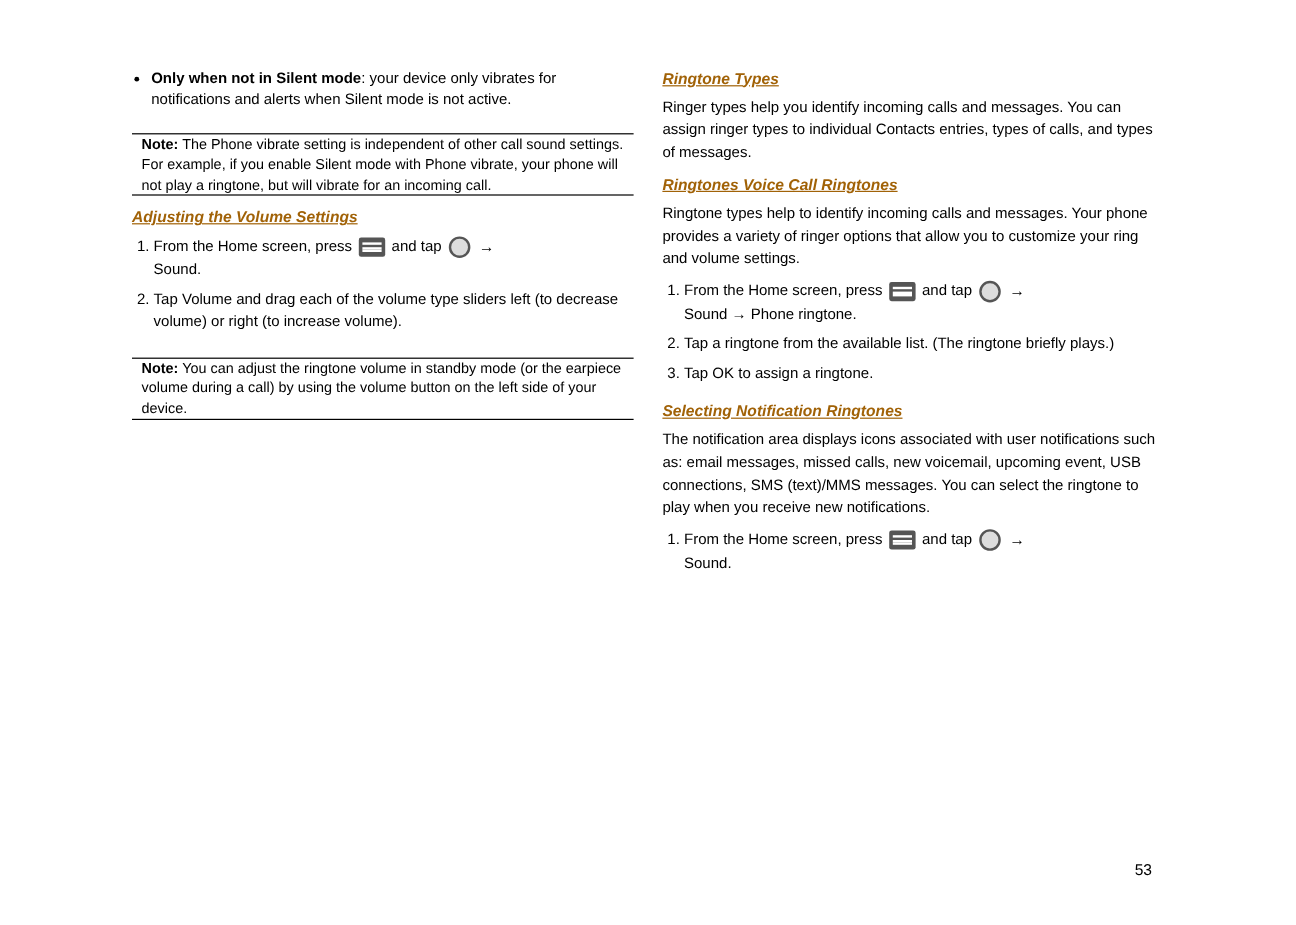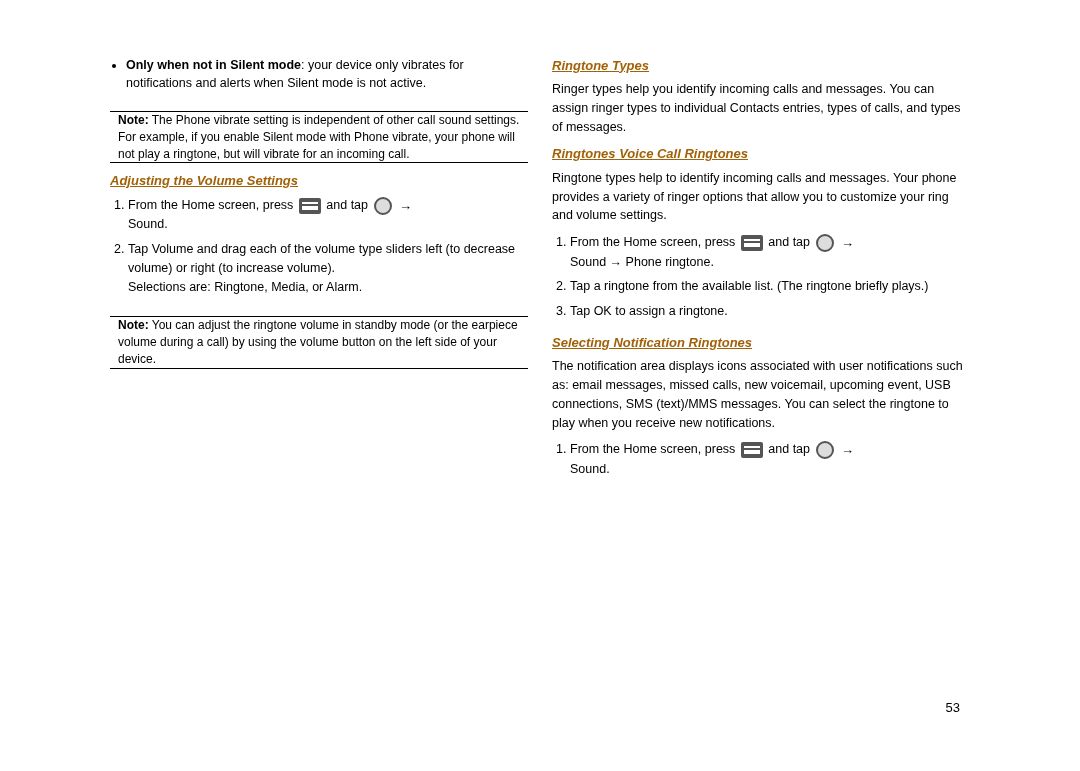--- a/index.html
+++ b/index.html
@@ -106,21 +106,21 @@
       background: #ddd;
     }
     .arrow {
       display: inline-block;
       font-size: 13px;
       vertical-align: middle;
       margin: 0 2px;
     }
     .page-number {
       position: absolute;
-      bottom: 31px;
+      bottom: 14px;
       right: 30px;
       font-size: 13px;
     }
     .bullet-bold {
       font-weight: bold;
     }
   </style>
 </head>
 <body>
 
@@ -147,21 +147,20 @@
         <span class="icon-menu"></span>
         <span> and tap </span>
         <span class="icon-settings"></span>
         <span class="arrow">→</span>
         <br>
         <span class="bold">Sound</span>.
       </li>
       <li style="margin-top:6px;">
         Tap <span class="bold">Volume</span><span> and drag each of the volume type sliders left (to decrease volume) or right (to increase volume).</span>
         <br>
-        <span>Selections are: <span class="bold">Ringtone</span>, <span class="bold">Media</span>, or <span class="bold">Alarm</span>.</span>
       </li>
     </ol>
 
 
 
     <div class="note-box">
       <span class="note-label">Note:</span><span> You can adjust the ringtone volume in standby mode (or the earpiece volume during a call) by using the volume button on the left side of your device.</span>
     </div>
 
   </div>

